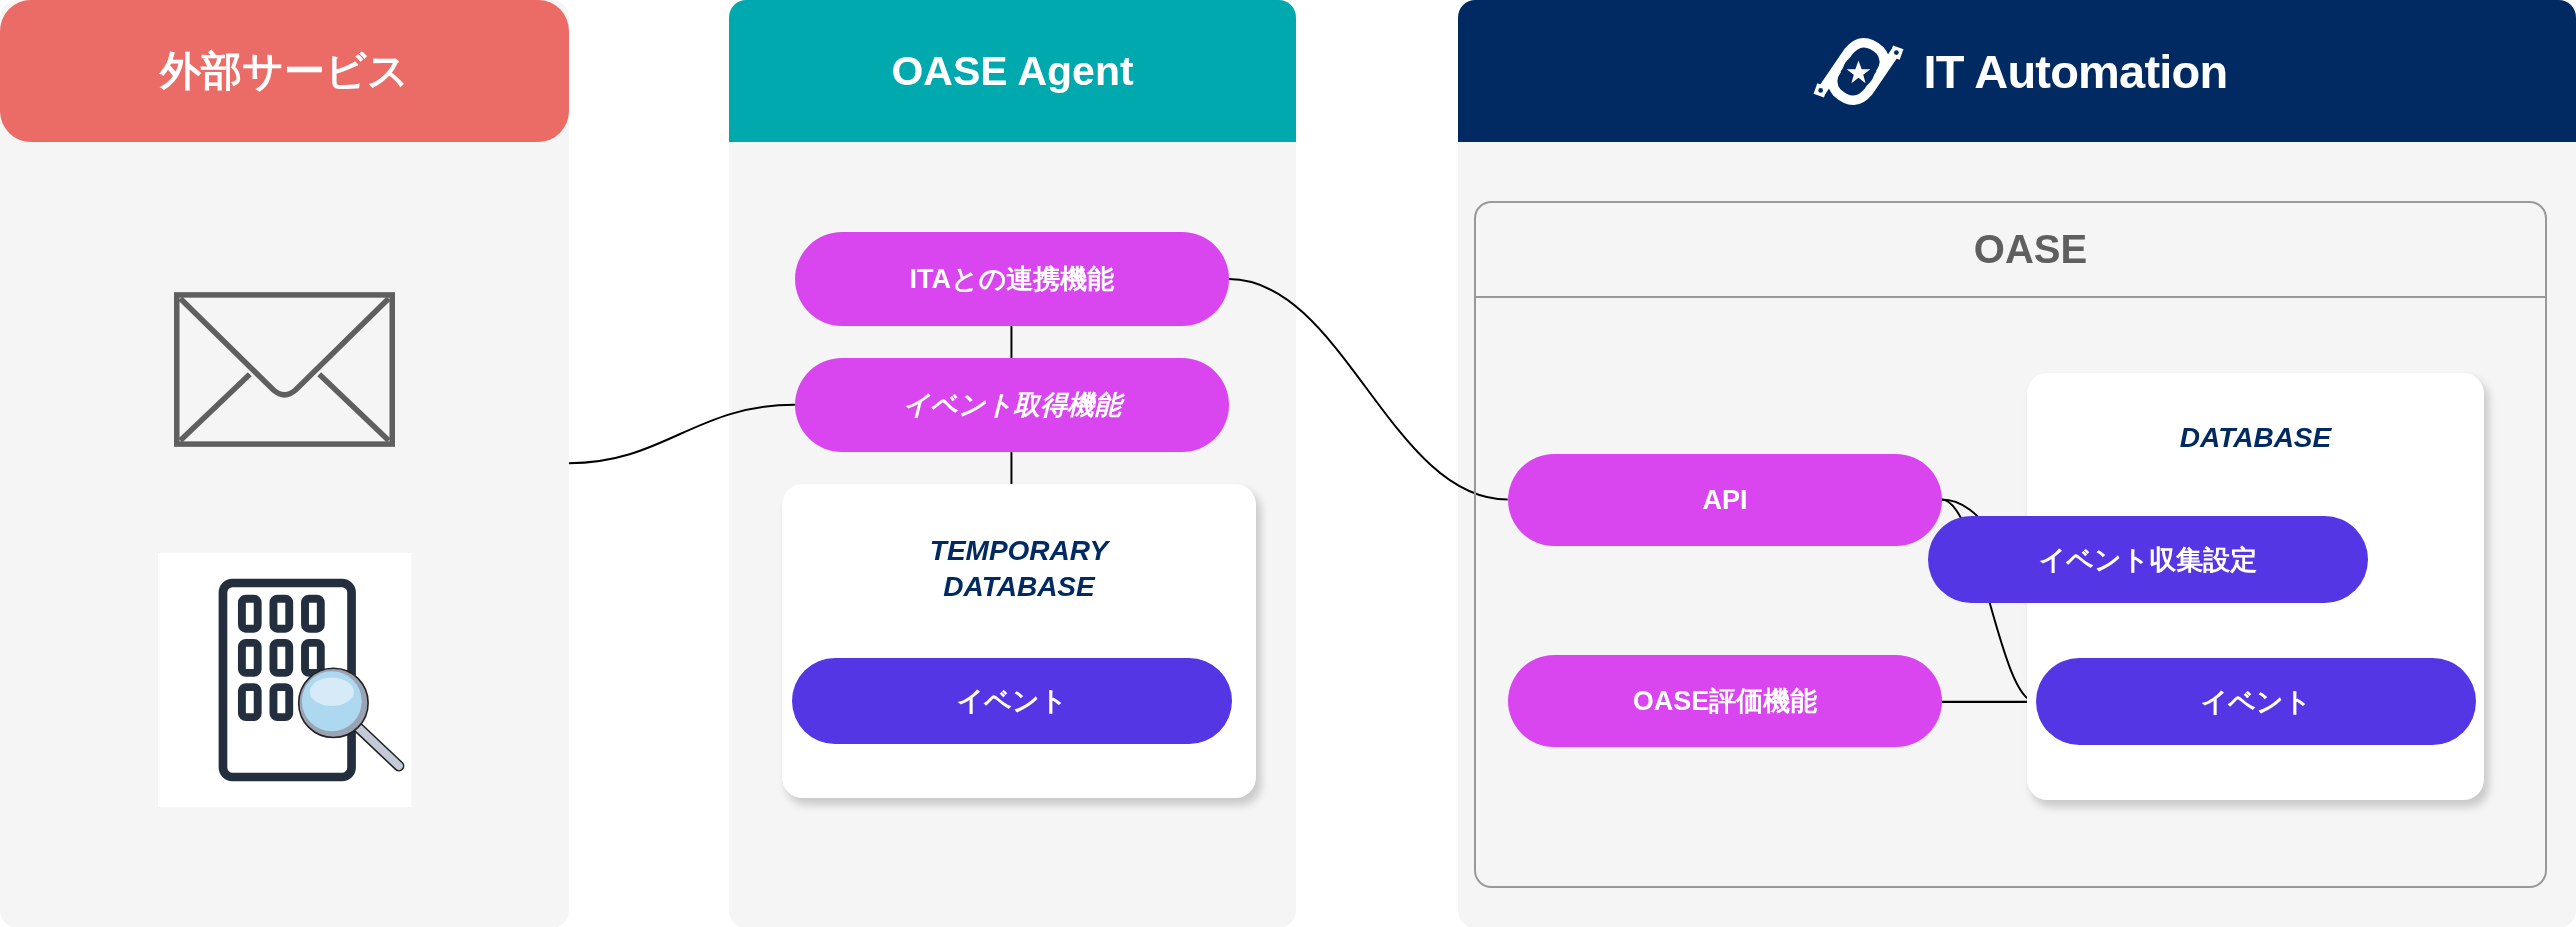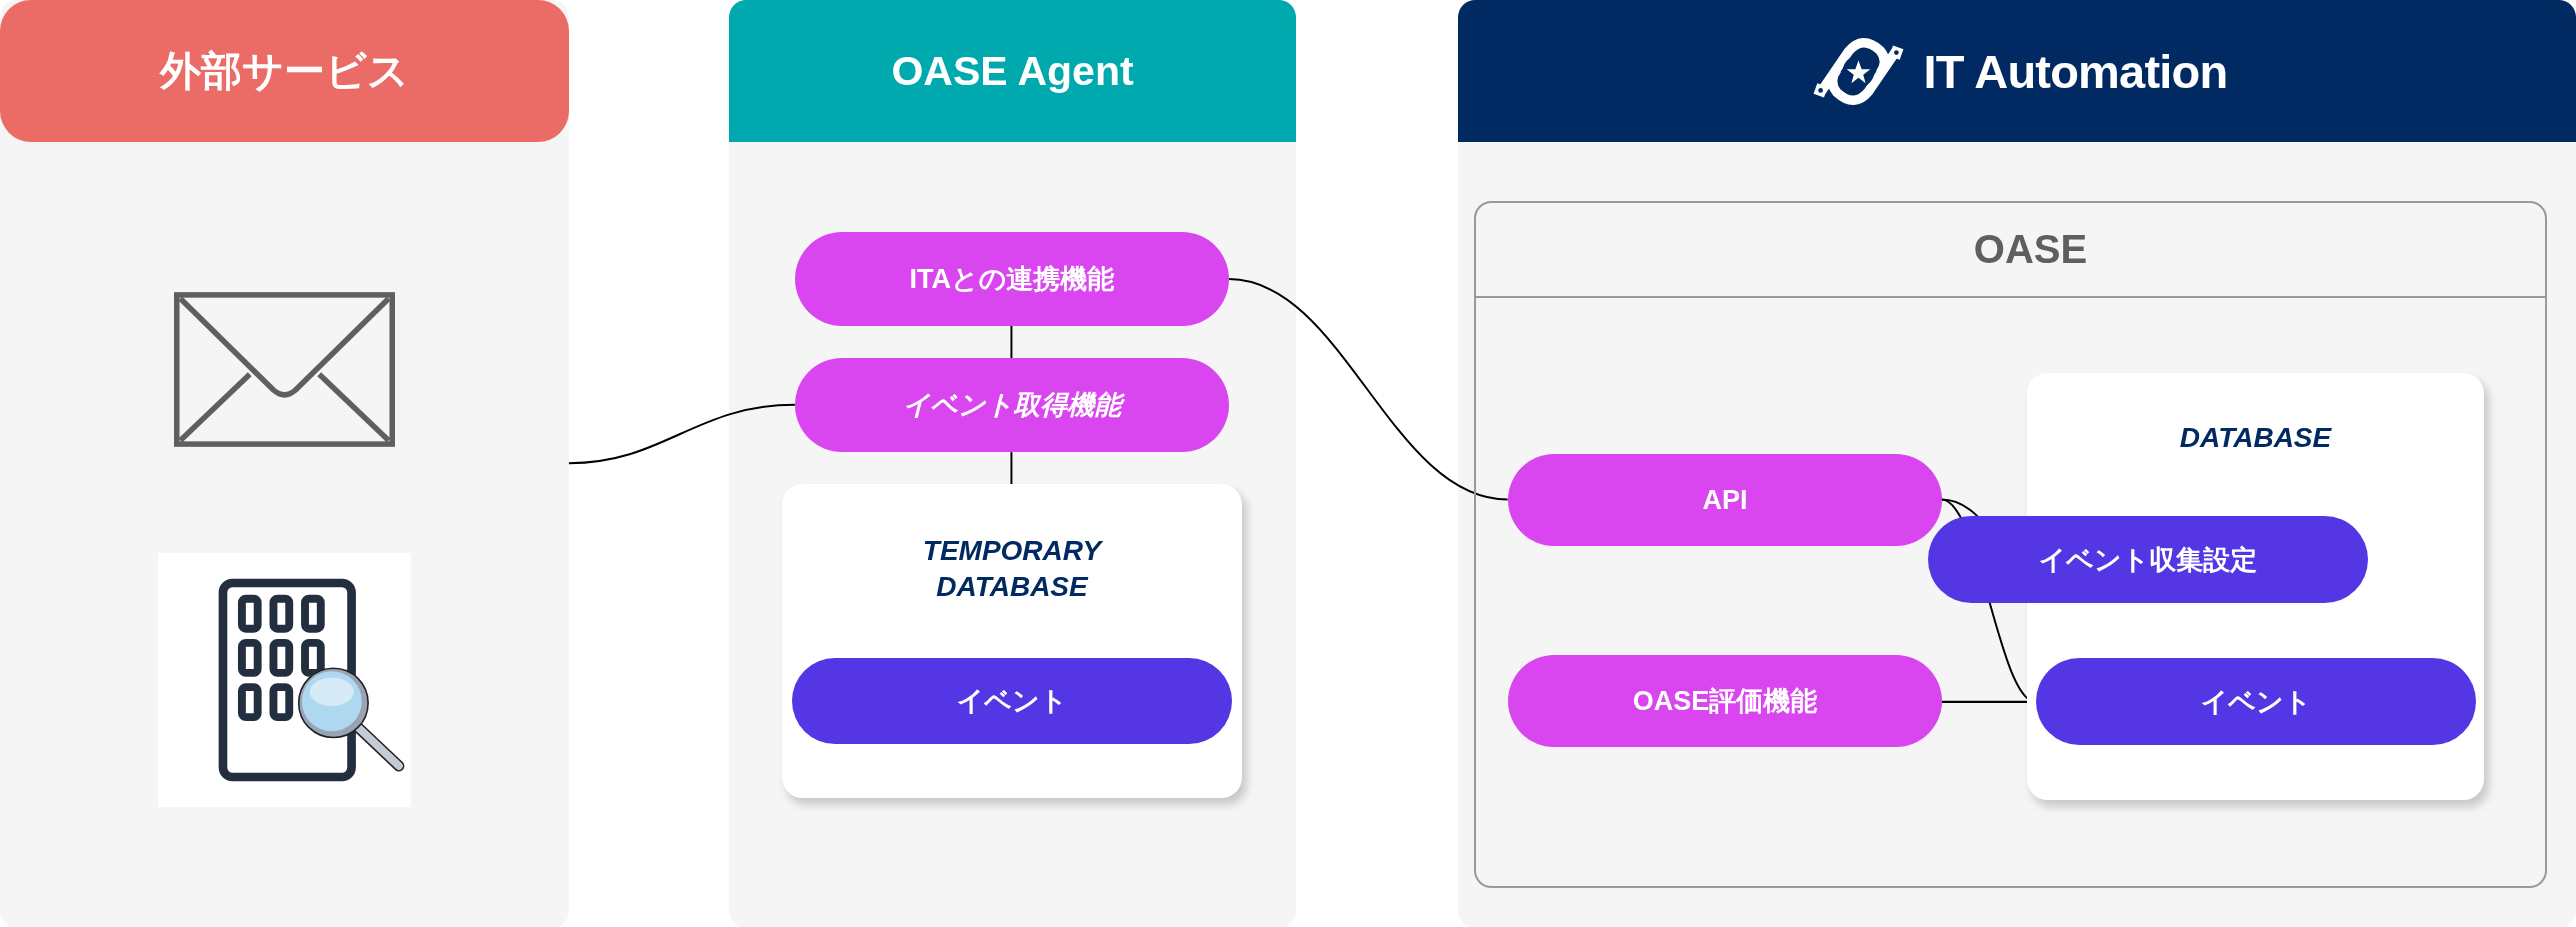--- a/index.html
+++ b/index.html
@@ -129,21 +129,21 @@
   <path d="M2457 888 L2576 888" fill="none" stroke="#000" stroke-width="3"></path>
 </svg>
 
 <div class="pill blue" style="left:795px; top:232px; width:434px; height:94px;">
   <span>ITAとの連携機能</span>
 </div>
 <div class="pill blue" style="left:795px; top:358px; width:434px; height:94px;font-style:italic;">
   <span>イベント取得機能</span>
 </div>
 
-<div class="card" style="left:782px; top:484px; width:460px; height:314px;">
+<div class="card" style="left:782px; top:484px; width:460px; height:314px;padding-left:14px;">
   <div class="card-title" style="top:49px;">
     <div>TEMPORARY</div>
     <div>DATABASE</div>
   </div>
 </div>
 <div class="pill purple" style="left:792px; top:658px; width:440px; height:86px;">
   <span>イベント</span>
 </div>
 
 <div class="oase-box">

